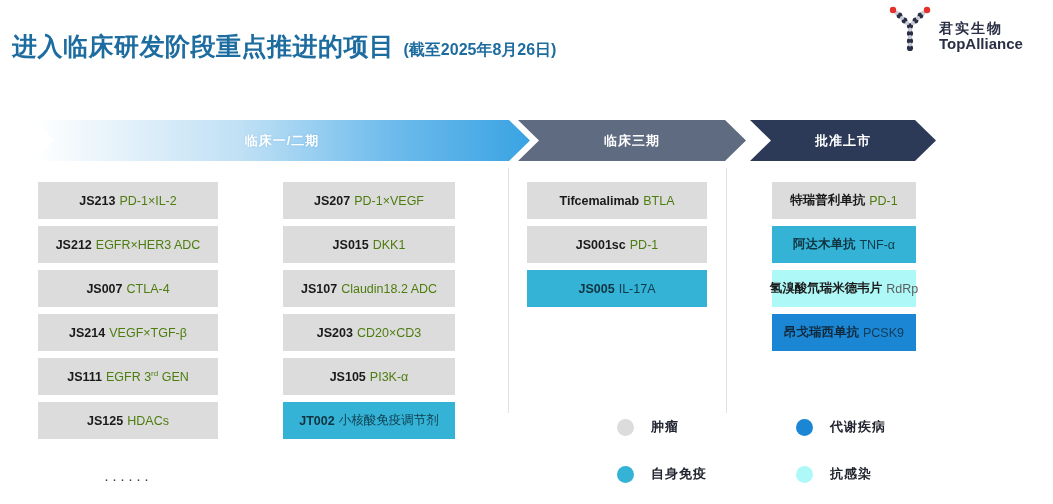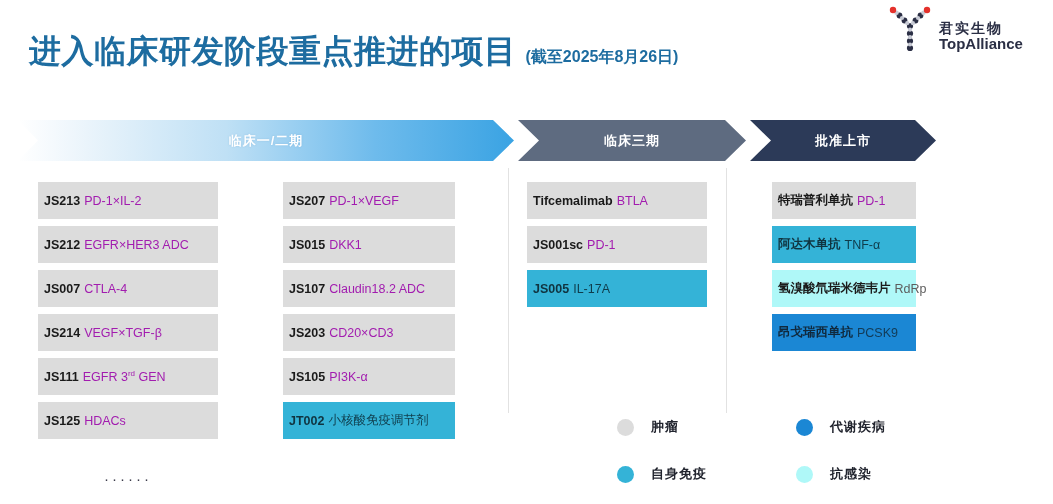--- a/index.html
+++ b/index.html
@@ -26,25 +26,24 @@
   }
   #page-title {
     position: absolute;
     left: 12px;
     top: 30px;
     display: flex;
     align-items: baseline;
     white-space: nowrap;
   }
   #page-title .main {
-    font-size: 32px;
+    font-size: 25px;
     font-weight: bold;
     color: #1d6ca0;
     letter-spacing: 0.5px;
-    margin-left: 17px;
   }
   #page-title .sub {
     font-size: 16px;
     font-weight: bold;
     color: #1d6ca0;
     margin-left: 9px;
     letter-spacing: 0px;
   }
 
   
@@ -99,21 +98,21 @@
     display: flex;
     align-items: center;
     justify-content: center;
     color: #ffffff;
     font-size: 13px;
     font-weight: bold;
     letter-spacing: 1px;
   }
   .phase span { position: relative; z-index: 2; }
   #phase-0 {
-    left: 0;
+    left: 16px;
     width: 496px;
     background: linear-gradient(90deg, #ffffff 0%, #eaf4fb 14%, #bfe0f5 42%, #6ebbec 72%, #3aa3e3 100%);
     clip-path: polygon(0 0, 475px 0, 496px 50%, 475px 100%, 0 100%, 20px 50%);
   }
   #phase-0 span { color: #ffffff; text-shadow: 0 0 2px rgba(90,150,200,.35); }
   #phase-1 {
     left: 500px;
     width: 228px;
     background: #5e6b80;
     clip-path: polygon(0 0, 207px 0, 228px 50%, 207px 100%, 0 100%, 21px 50%);
@@ -144,37 +143,38 @@
   }
   #column-0 { left: 38px;  width: 180px; }
   #column-1 { left: 283px; width: 172px; }
   #column-2 { left: 527px; width: 180px; }
   #column-3 { left: 764px; width: 144px; padding-left: 8px; }
 
   .item {
     height: 37px;
     display: flex;
     align-items: center;
+    justify-content: center;
     font-size: 12.5px;
     color: #2b2b2b;
     white-space: nowrap;
     box-sizing: border-box;
     padding: 0 6px;
   }
   .item .code {
     font-weight: bold;
     color: #1a1a1a;
     margin-right: 4px;
   }
   .item .target {
     color: #5a5a5a;
     font-weight: normal;
   }
   .item.cat-tumor        { background: #dcdcdc; }
-  .item.cat-tumor .target{ color: #a21caf; }
+  .item.cat-tumor .target{ color: #4d7c0f; }
   .item.cat-autoimmune   { background: #34b3d7; }
   .item.cat-autoimmune .code   { color: #103440; }
   .item.cat-autoimmune .target { color: #0f3c4b; }
   .item.cat-metabolic    { background: #1b87d4; }
   .item.cat-metabolic .code   { color: #10293d; }
   .item.cat-metabolic .target { color: #123b57; }
   .item.cat-infection    { background: #aff8f8; }
   .item.cat-infection .code   { color: #1b1b1b; }
   .item.cat-infection .target { color: #5d5d5d; }
 

